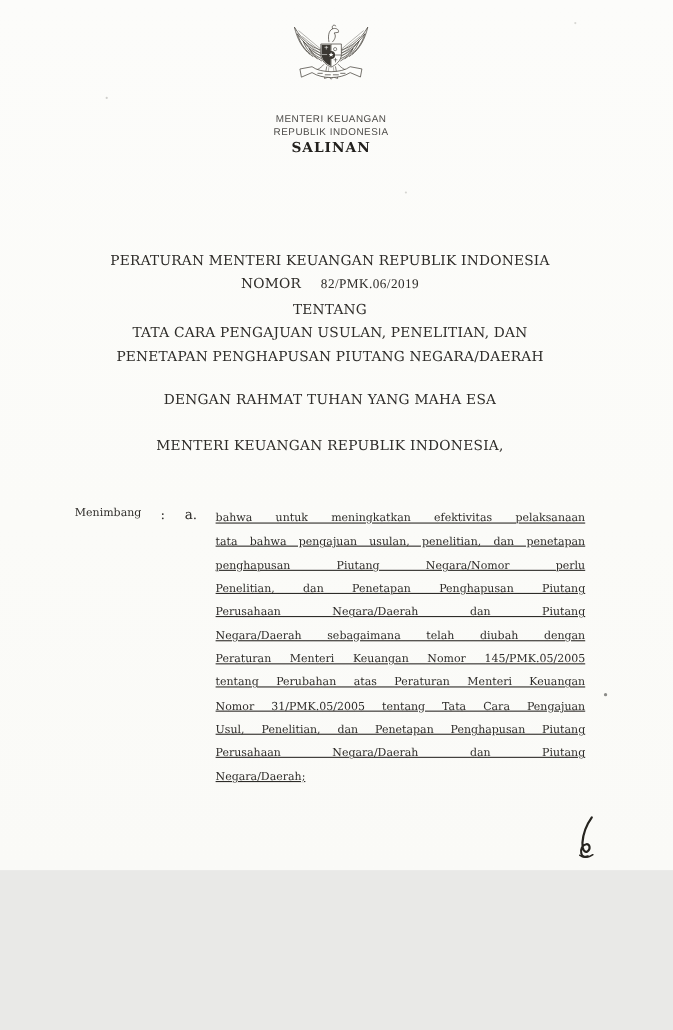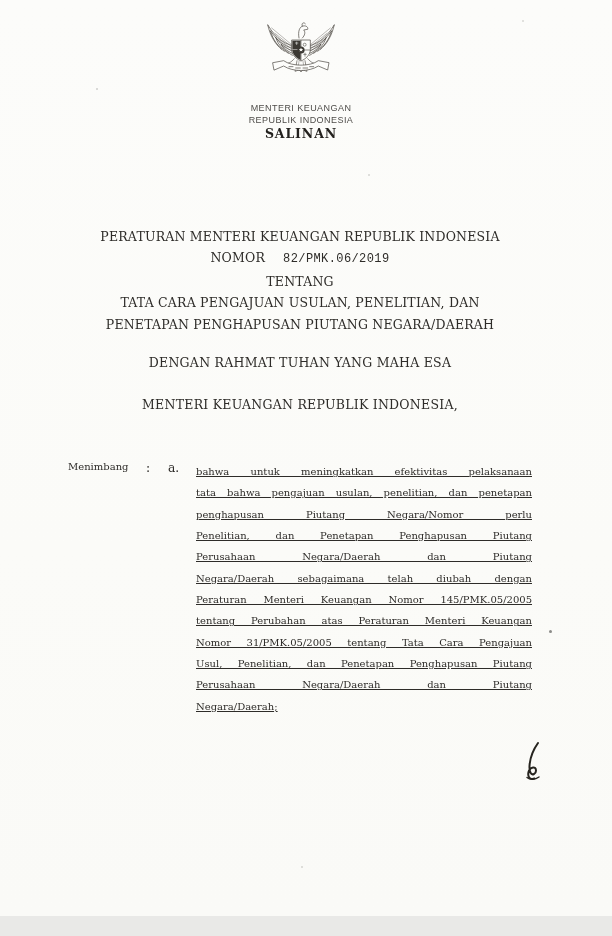--- a/index.html
+++ b/index.html
@@ -2,21 +2,21 @@
 <html><head>
 <meta charset="utf-8">
 <style>
   html,body{margin:0;padding:0;}
   body{
     width:612px;height:936px;
     font-family:"DejaVu Serif", serif;
     background:#e9e9e7;
   }
   .page{
-    position:relative;width:612px;height:916px;overflow:hidden;
+    position:relative;width:612px;height:791px;overflow:hidden;
     background:linear-gradient(180deg,#fcfcfa 0%,#fbfbf8 60%,#fafaf7 100%);
     color:#2e2c29;
   }
   
   .letterhead{
     position:absolute;top:12px;left:0;width:100%;
     text-align:center;transform:translateX(-5px);
   }
   .emblem{display:block;margin:0 auto 3px auto;width:80px;height:88px;}
   .lh-line{
@@ -28,21 +28,21 @@
     line-height:13px;margin-top:1px;
   }
   
   .title-block{
     position:absolute;top:226px;left:0;width:100%;
     text-align:center;transform:translateX(-6px);
     font-size:12.5px;letter-spacing:0.2px;color:#2e2c29;
   }
   .title-block .t-line{line-height:21.4px;}
   .nomor-row{display:flex;justify-content:center;align-items:baseline;gap:18px;line-height:21.4px;}
-  .nomor-val{font-family:Liberation Mono, monospace;font-size:12px;letter-spacing:0.4px;}
+  .nomor-val{font-family:Liberation Serif, serif;font-size:12px;letter-spacing:0.4px;}
   .invocation{
     position:absolute;top:355px;left:0;width:100%;text-align:center;
     transform:translateX(-6px);font-size:12.5px;letter-spacing:0.25px;
   }
   .authority{
     position:absolute;top:397px;left:0;width:100%;text-align:center;
     transform:translateX(-6px);font-size:12.5px;letter-spacing:0.25px;
   }
   
   .consider-label{position:absolute;left:68px;top:461px;font-size:10px;}

